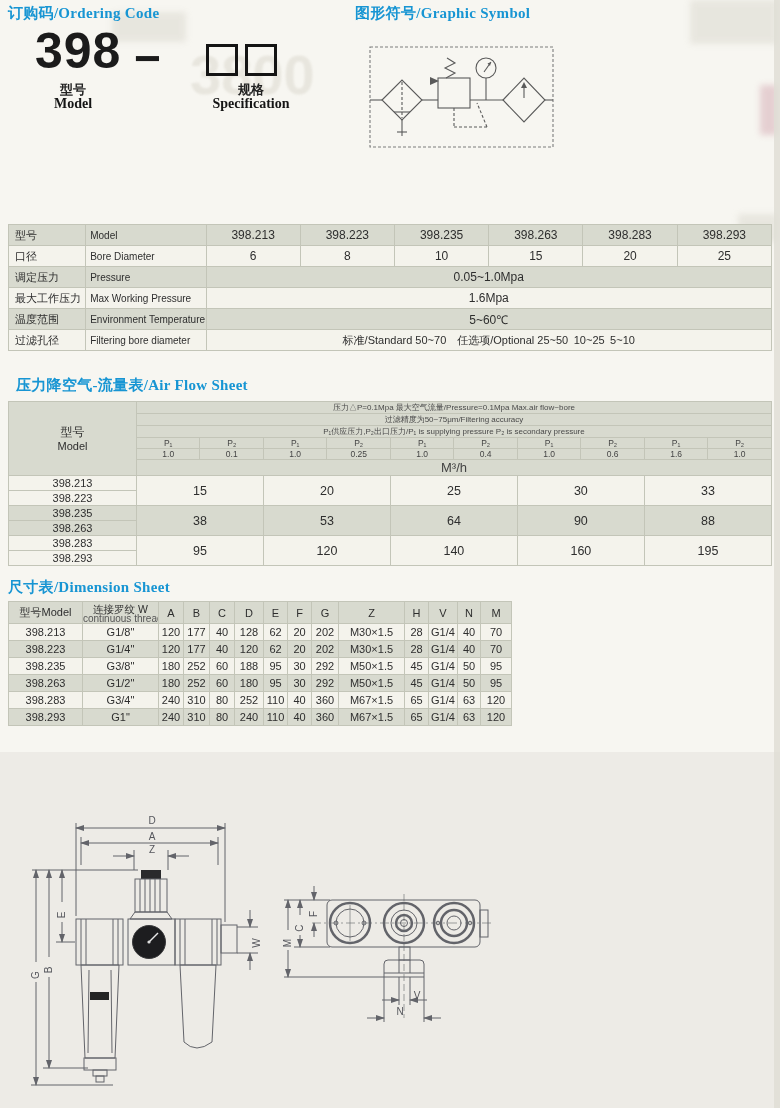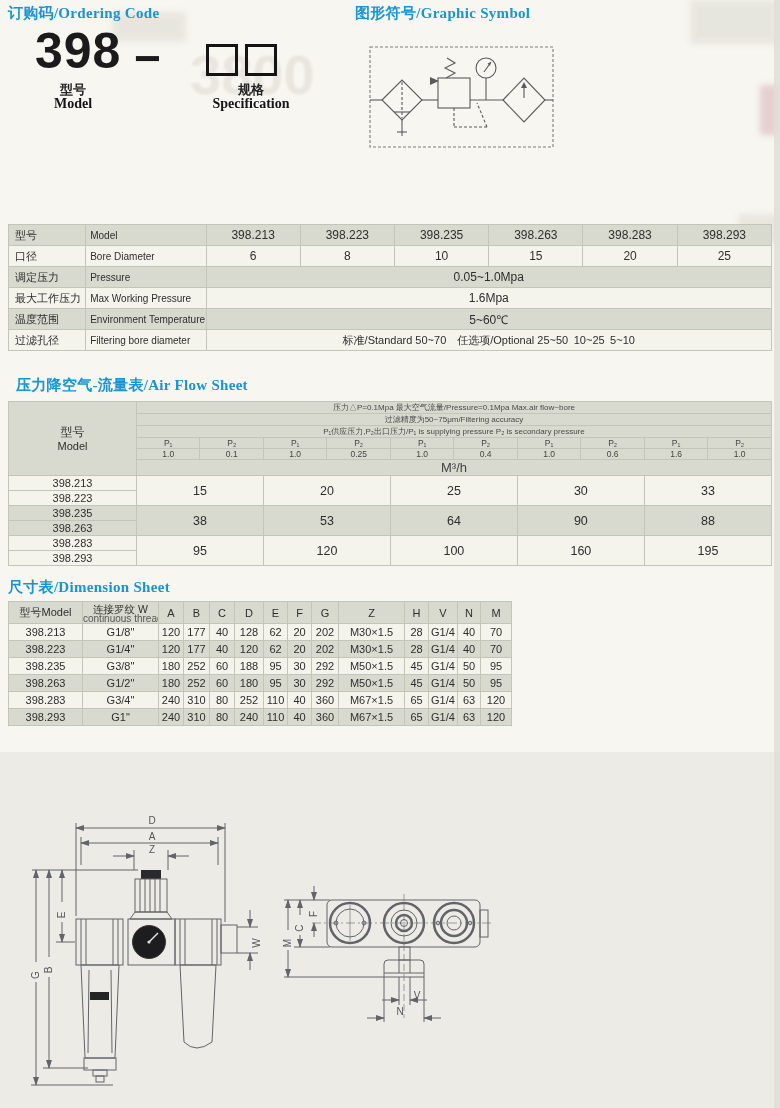--- a/index.html
+++ b/index.html
@@ -238,21 +238,21 @@
       <td class="fv" colspan="2" rowspan="2">90</td>
       <td class="fv" colspan="2" rowspan="2">88</td>
     </tr>
     <tr class="g d">
           <td class="fm">398.263</td>
         </tr>
     <tr class="w d">
       <td class="fm">398.283</td>
       <td class="fv" colspan="2" rowspan="2">95</td>
       <td class="fv" colspan="2" rowspan="2">120</td>
-      <td class="fv" colspan="2" rowspan="2">100</td>
+      <td class="fv" colspan="2" rowspan="2">140</td>
       <td class="fv" colspan="2" rowspan="2">160</td>
       <td class="fv" colspan="2" rowspan="2">195</td>
     </tr>
     <tr class="w d">
           <td class="fm">398.293</td>
         </tr>
   </tbody>
     </table>
 
   <h2 class="heading" style="left:8px;top:578px;">尺寸表/Dimension Sheet</h2>

